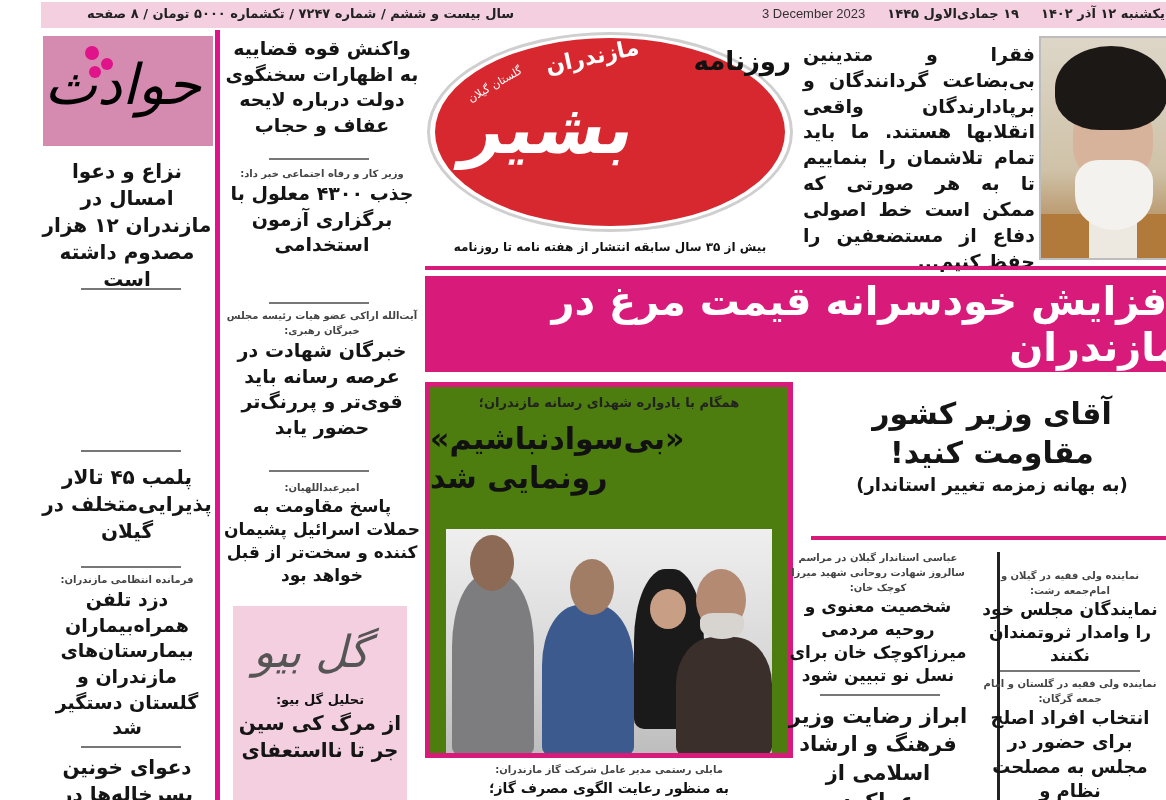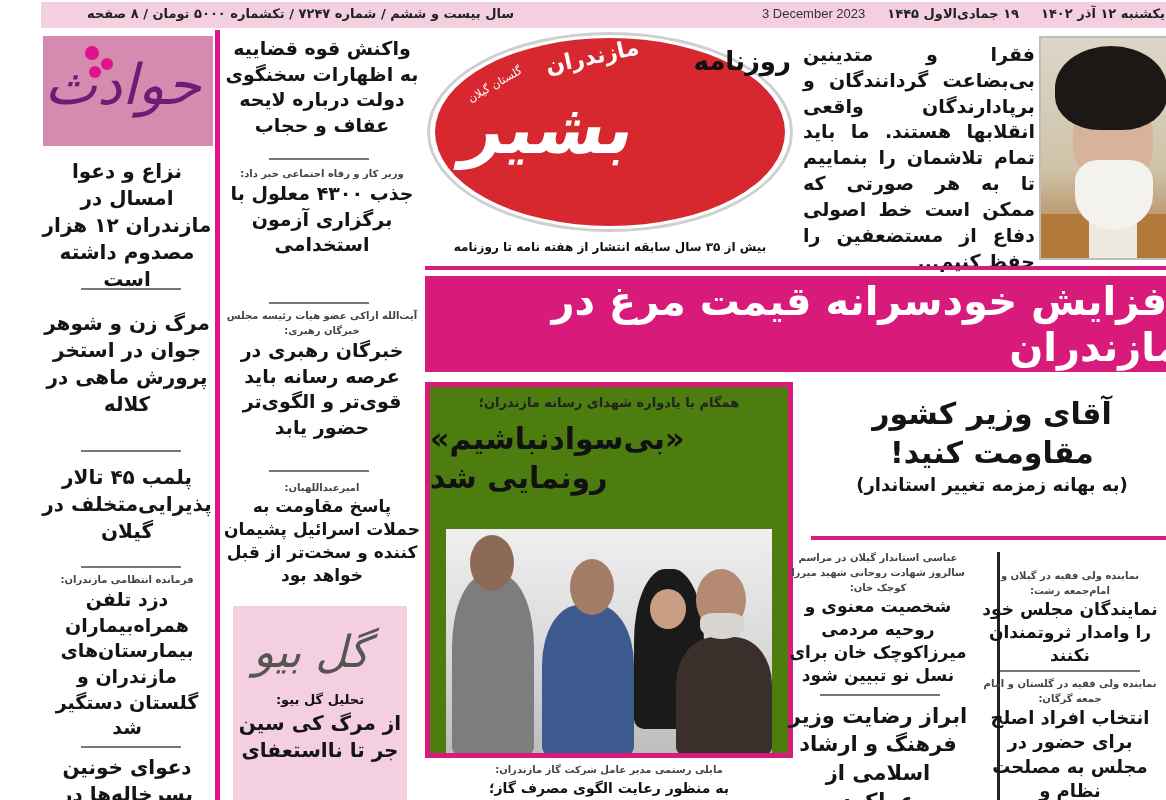--- a/index.html
+++ b/index.html
@@ -10,21 +10,21 @@
 
   
   .topbar { top: 2px; left: 18px; width: 1140px; height: 26px; background: #f4cfe0; }
   .topbar .left-info { position: absolute; left: 46px; top: 4px; font-size: 13px; font-weight: bold; color: #222; direction: rtl; }
   .topbar .right-info { position: absolute; right: 16px; top: 4px; font-size: 13px; font-weight: bold; color: #222; direction: rtl; display: flex; gap: 22px; }
   .topbar .right-info .en { direction: ltr; font-weight: normal; color: #333; font-family: "Liberation Sans", sans-serif; }
 
   
   .col-left { top: 30px; left: 18px; width: 172px; height: 770px; }
   .havades-box { position: absolute; top: 6px; left: 2px; width: 170px; height: 110px; background: #d58bb0; overflow: hidden; }
-  .havades-box .logo-text { position: absolute; right: 12px; top: 16px; font-family: "DejaVu Serif", serif; font-size: 56px; color: #701a75; font-style: italic; text-align: center; }
+  .havades-box .logo-text { position: absolute; right: 12px; top: 16px; font-family: "DejaVu Serif", serif; font-size: 56px; color: #000000; font-style: italic; text-align: center; }
   .havades-box .dot1 { position: absolute; left: 42px; top: 10px; width: 14px; height: 14px; background: #e0138a; border-radius: 50%; }
   .havades-box .dot2 { position: absolute; left: 58px; top: 22px; width: 12px; height: 12px; background: #e0138a; border-radius: 50%; }
   .havades-box .dot3 { position: absolute; left: 46px; top: 30px; width: 12px; height: 12px; background: #e0138a; border-radius: 50%; }
 
   .story { position: absolute; text-align: center; font-weight: bold; line-height: 1.35; }
   .kicker { font-size: 10px; font-weight: bold; color: #444; line-height: 1.5; }
   .rule { position: absolute; height: 2px; background: #777; }
 
   .left-vbar { top: 30px; left: 192px; width: 5px; height: 770px; background: #e0138a; }
 
@@ -103,23 +103,20 @@
     <span class="dot2"></span>
     <span class="dot3"></span>
     <span class="logo-text">حوادث</span>
   </div>
 
   <div class="story" style="top:128px;left:0;width:172px;font-size:20px;">
     <div>نزاع و دعوا امسال در مازندران ۱۲ هزار مصدوم داشته است</div>
   </div>
   <div class="rule" style="top:258px;left:40px;width:100px;"></div>
 
-  <div class="story" style="top:280px;left:0;width:172px;font-size:20px;">
-    <div>مرگ زن و شوهر جوان در استخر پرورش ماهی در کلاله</div>
-  </div>
   <div class="rule" style="top:420px;left:40px;width:100px;"></div>
 
   <div class="story" style="top:434px;left:0;width:172px;font-size:20px;">
     <div>پلمب ۴۵ تالار پذیرایی‌متخلف در گیلان</div>
   </div>
   <div class="rule" style="top:536px;left:40px;width:100px;"></div>
 
   <div class="story" style="top:542px;left:0;width:172px;font-size:19px;">
     <div class="kicker">فرمانده انتظامی مازندران:</div>
     <div>دزد تلفن همراه‌بیماران بیمارستان‌های مازندران و گلستان دستگیر شد</div>
@@ -140,21 +137,21 @@
   <div class="rule" style="top:128px;left:46px;width:100px;"></div>
 
   <div class="story" style="top:136px;left:0;width:198px;font-size:19px;">
     <div class="kicker">وزیر کار و رفاه اجتماعی خبر داد:</div>
     <div>جذب ۴۳۰۰ معلول با برگزاری آزمون استخدامی</div>
   </div>
   <div class="rule" style="top:272px;left:46px;width:100px;"></div>
 
   <div class="story" style="top:278px;left:0;width:198px;font-size:19px;">
     <div class="kicker">آیت‌الله اراکی عضو هیات رئیسه مجلس خبرگان رهبری:</div>
-    <div>خبرگان رهبری در عرصه رسانه باید قوی‌تر و الگوی‌تر حضور یابد</div>
+    <div>خبرگان شهادت در عرصه رسانه باید قوی‌تر و پررنگ‌تر حضور یابد</div>
   </div>
   <div class="rule" style="top:440px;left:46px;width:100px;"></div>
 
   <div class="story" style="top:450px;left:0;width:198px;font-size:17px;">
     <div class="kicker">امیرعبداللهیان:</div>
     <div>پاسخ مقاومت به حملات اسرائیل پشیمان کننده و سخت‌تر از قبل خواهد بود</div>
   </div>
 
   <div class="golbu-box">
     <div class="logo">گل بیو</div>

